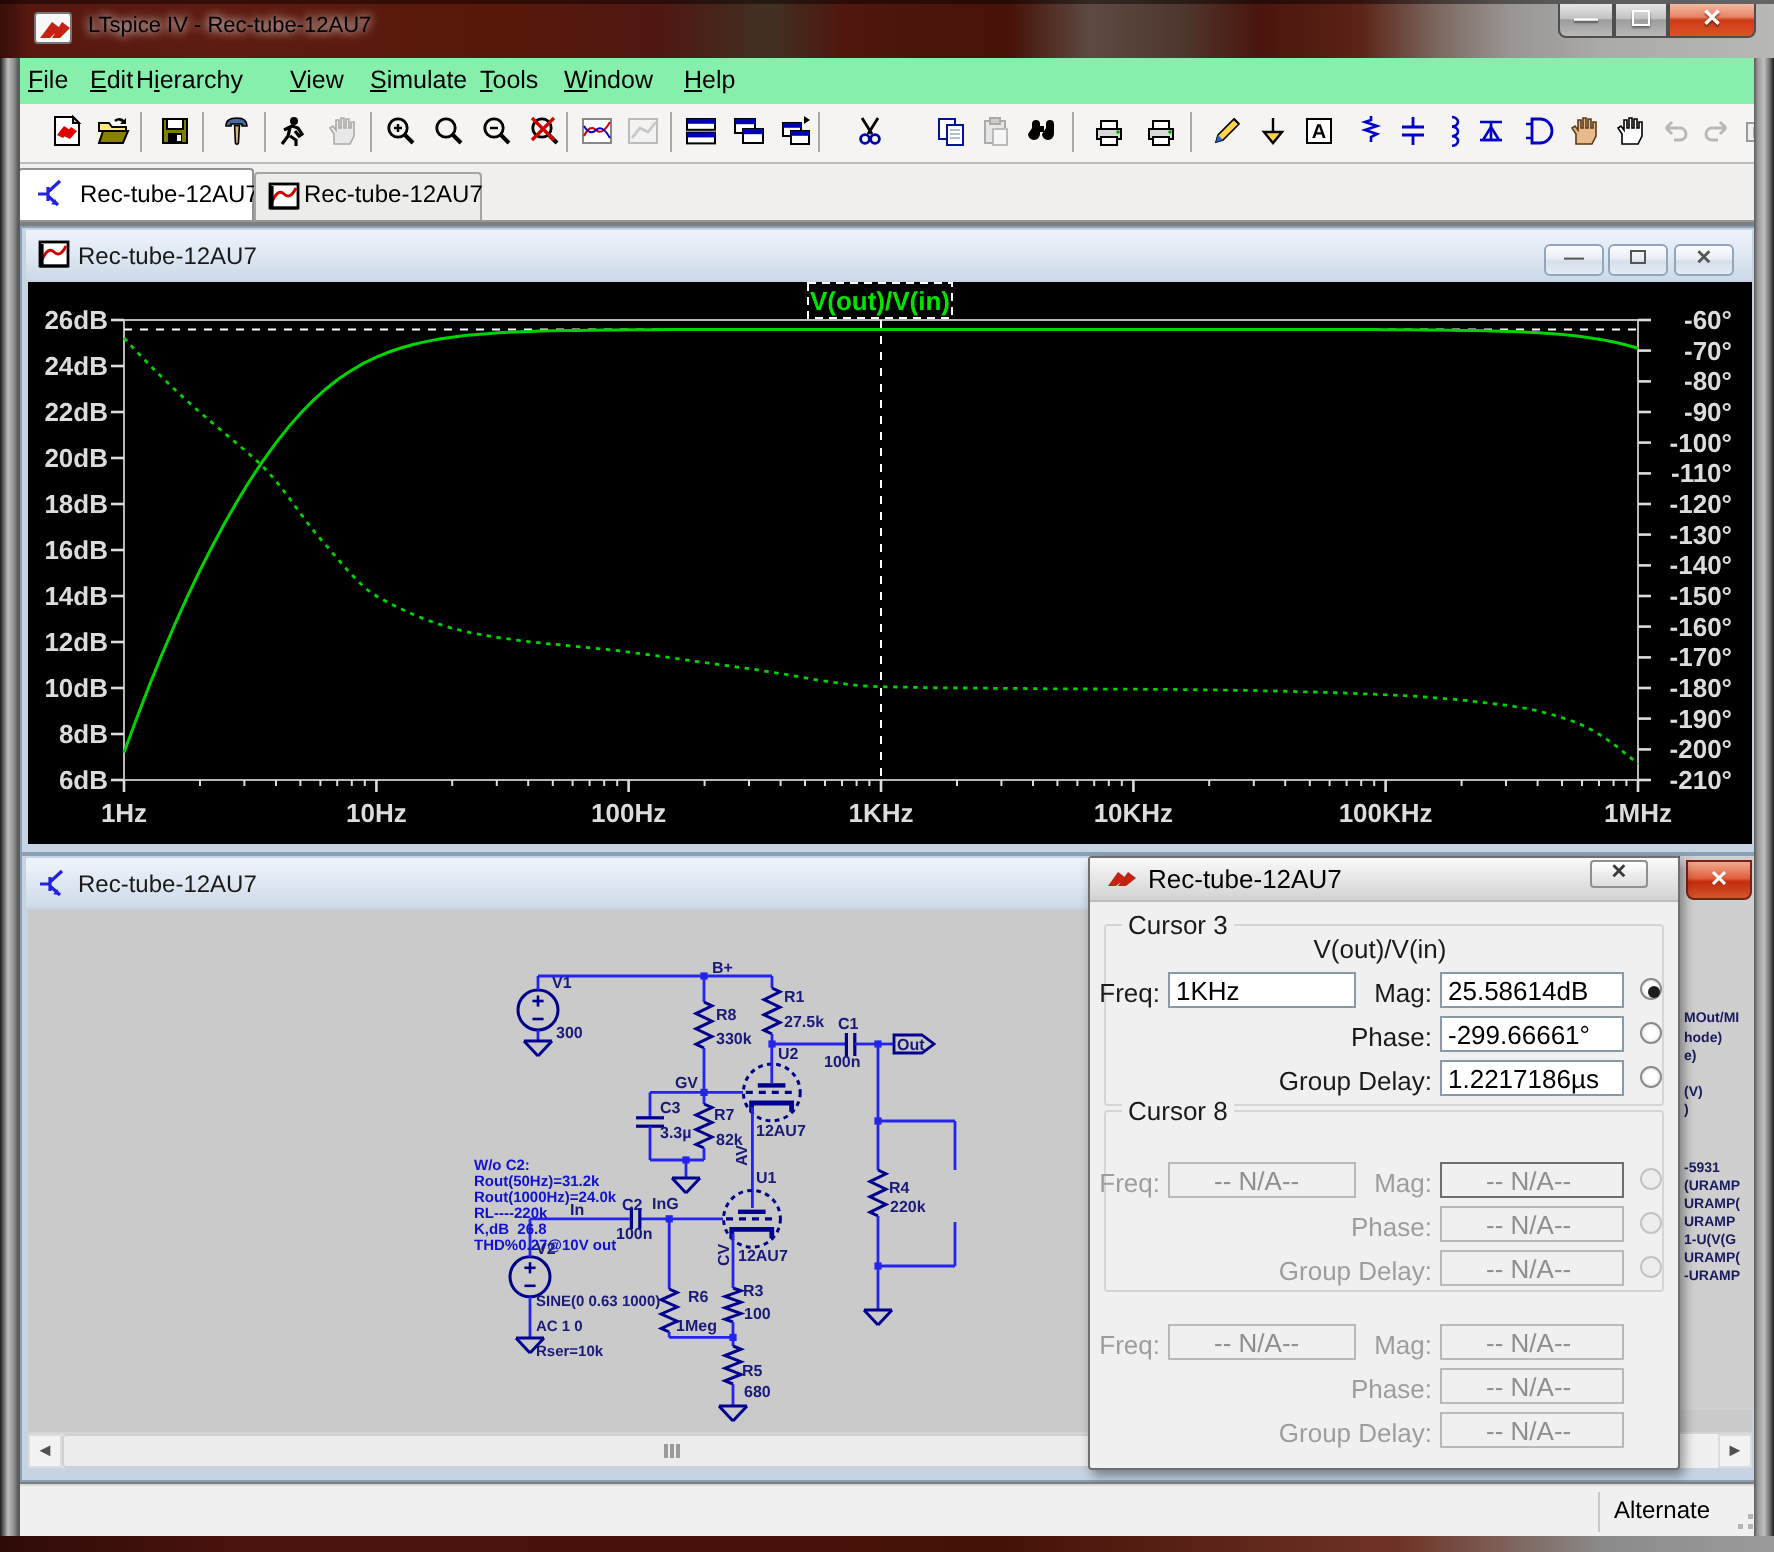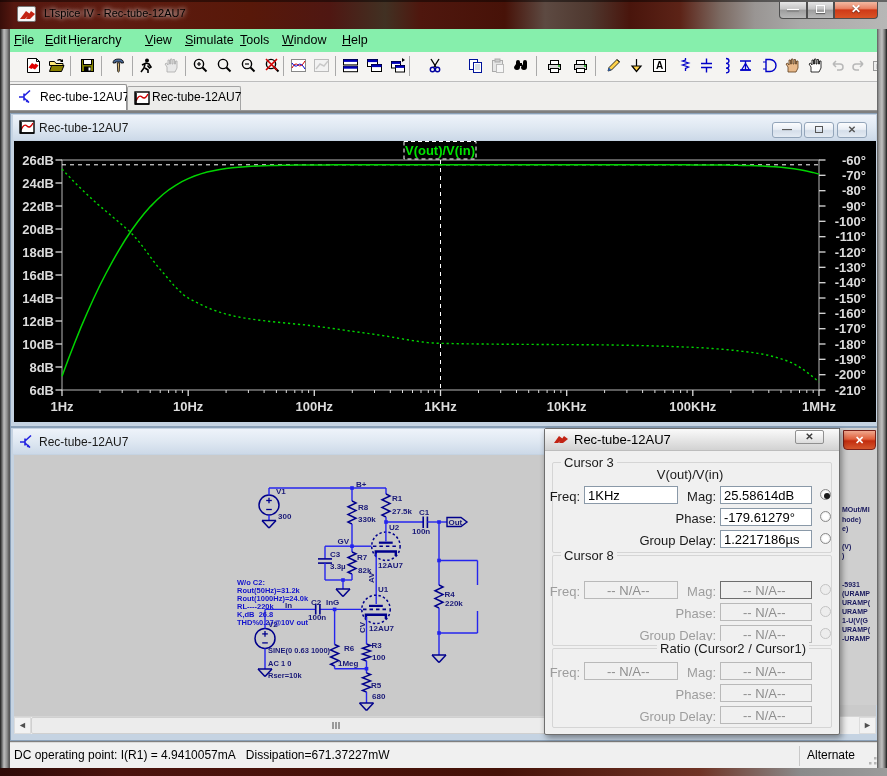--- a/index.html
+++ b/index.html
@@ -585,53 +585,49 @@
     </div>
   <span style="position:absolute;left:100px;top:38px;width:90px;text-align:center;color:#1a1a1a">V(out)/V(in)</span>
   <span class="lab" style="left:0px;top:60px;width:35px">Freq:</span>
   <div class="fld" style="left:39px;top:57px;width:94px">1KHz</div>
   <span class="lab" style="left:120px;top:60px;width:51px">Mag:</span>
   <div class="fld" style="left:175px;top:57px;width:92px">25.58614dB</div>
   <div class="rad" style="left:275px;top:60px">
       <div style="position:absolute;left:2.5px;top:2.5px;width:6px;height:6px;border-radius:50%;background:#1c1c1c"></div>
     </div>
   <span class="lab" style="left:110px;top:82px;width:61px">Phase:</span>
-  <div class="fld" style="left:175px;top:79px;width:92px">-179.61279°</div>
+  <div class="fld" style="left:175px;top:79px;width:92px">-299.66661°</div>
   <div class="rad" style="left:275px;top:82px"></div>
   <span class="lab" style="left:80px;top:104px;width:91px">Group Delay:</span>
   <div class="fld" style="left:175px;top:101px;width:92px">1.2217186µs</div>
   <div class="rad" style="left:275px;top:104px"></div>
   <div class="grp" style="left:7px;top:126px;width:280px;height:91px">
       <span class="grplab">Cursor 8</span>
     </div>
   <span class="labd" style="left:0px;top:155px;width:35px">Freq:</span>
   <div class="fldd" style="left:39px;top:152px;width:94px">-- N/A--</div>
   <span class="labd" style="left:120px;top:155px;width:51px">Mag:</span>
   <div class="fldd" style="left:175px;top:152px;width:92px;border-color:#6e6e6e">-- N/A--</div>
   <div class="radd" style="left:275px;top:155px"></div>
   <span class="labd" style="left:110px;top:177px;width:61px">Phase:</span>
   <div class="fldd" style="left:175px;top:174px;width:92px">-- N/A--</div>
   <div class="radd" style="left:275px;top:177px"></div>
   <span class="labd" style="left:80px;top:199px;width:91px">Group Delay:</span>
   <div class="fldd" style="left:175px;top:196px;width:92px">-- N/A--</div>
   <div class="radd" style="left:275px;top:199px"></div>
-  <div class="grp" style="left:7px;top:219px;width:280px;height:80px">
-      <span class="grplab" style="left:auto;right:22px">Ratio (Cursor2 / Cursor1)</span>
-    </div>
   <span class="labd" style="left:0px;top:236px;width:35px">Freq:</span>
   <div class="fldd" style="left:39px;top:233px;width:94px">-- N/A--</div>
   <span class="labd" style="left:120px;top:236px;width:51px">Mag:</span>
   <div class="fldd" style="left:175px;top:233px;width:92px">-- N/A--</div>
   <span class="labd" style="left:110px;top:258px;width:61px">Phase:</span>
   <div class="fldd" style="left:175px;top:255px;width:92px">-- N/A--</div>
   <span class="labd" style="left:80px;top:280px;width:91px">Group Delay:</span>
   <div class="fldd" style="left:175px;top:277px;width:92px">-- N/A--</div>
 </div>
 <div class="abs" id="status">
-    <span style="position:absolute;left:12px;top:5px">DC operating point: I(R1) = 4.9410057mA&nbsp;&nbsp;&nbsp;Dissipation=671.37227mW</span>
     <div style="position:absolute;left:797px;top:3px;width:1px;height:20px;background:#c9c9c9"></div>
     <span style="position:absolute;left:805px;top:5px">Alternate</span>
     <svg width="14" height="14" style="position:absolute;right:2px;bottom:2px" xmlns="http://www.w3.org/2000/svg">
       <g fill="#b5b5b5">
         <rect x="10" y="10" width="2.5" height="2.5"></rect>
         <rect x="10" y="5" width="2.5" height="2.5"></rect>
         <rect x="5" y="10" width="2.5" height="2.5"></rect>
         <rect x="10" y="0" width="2.5" height="2.5"></rect>
         <rect x="5" y="5" width="2.5" height="2.5"></rect>
         <rect x="0" y="10" width="2.5" height="2.5"></rect>

